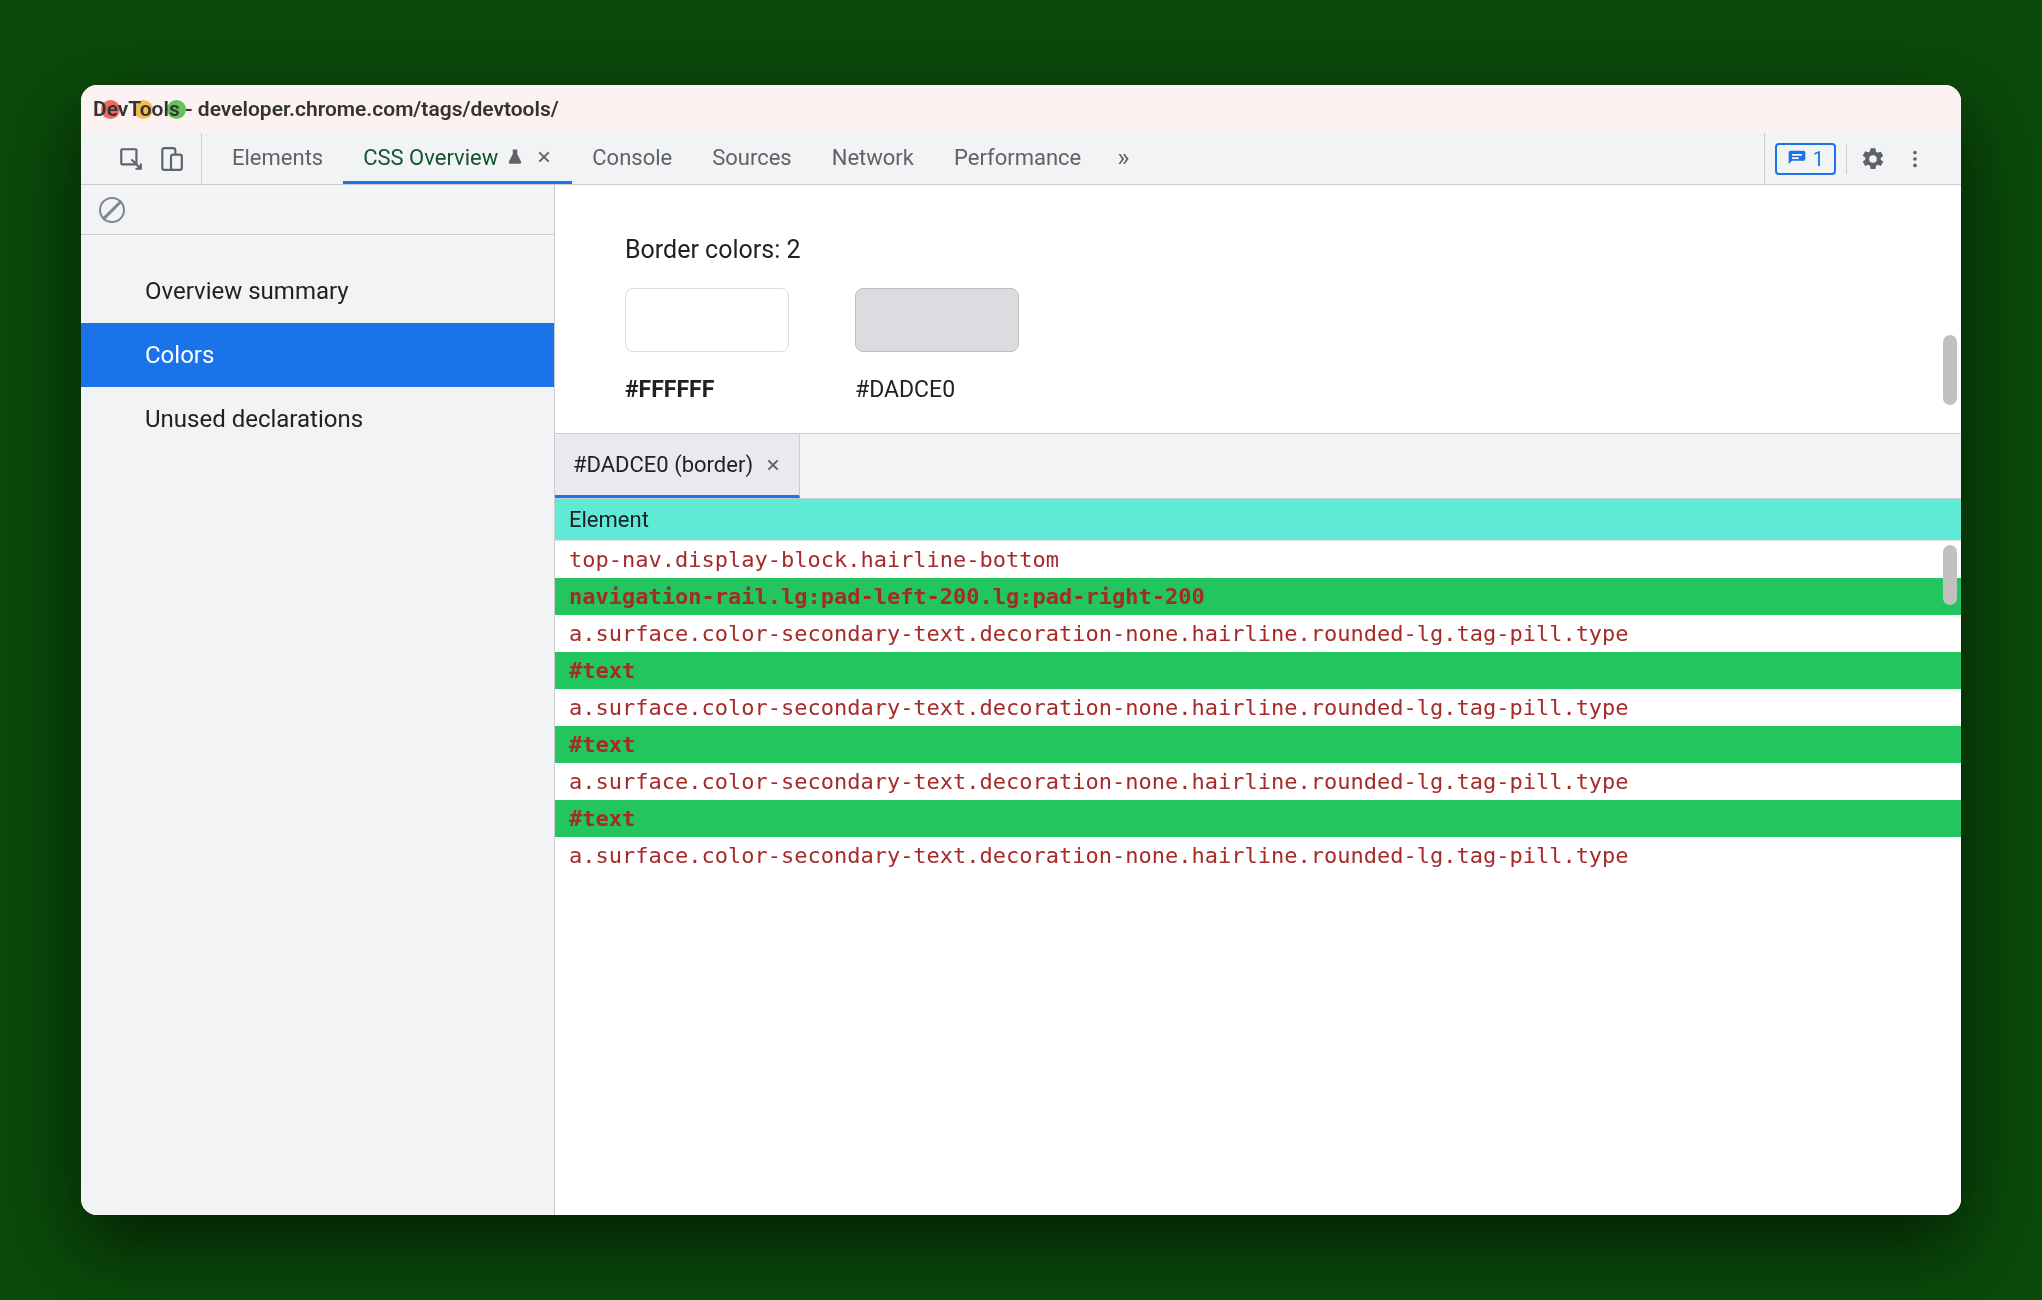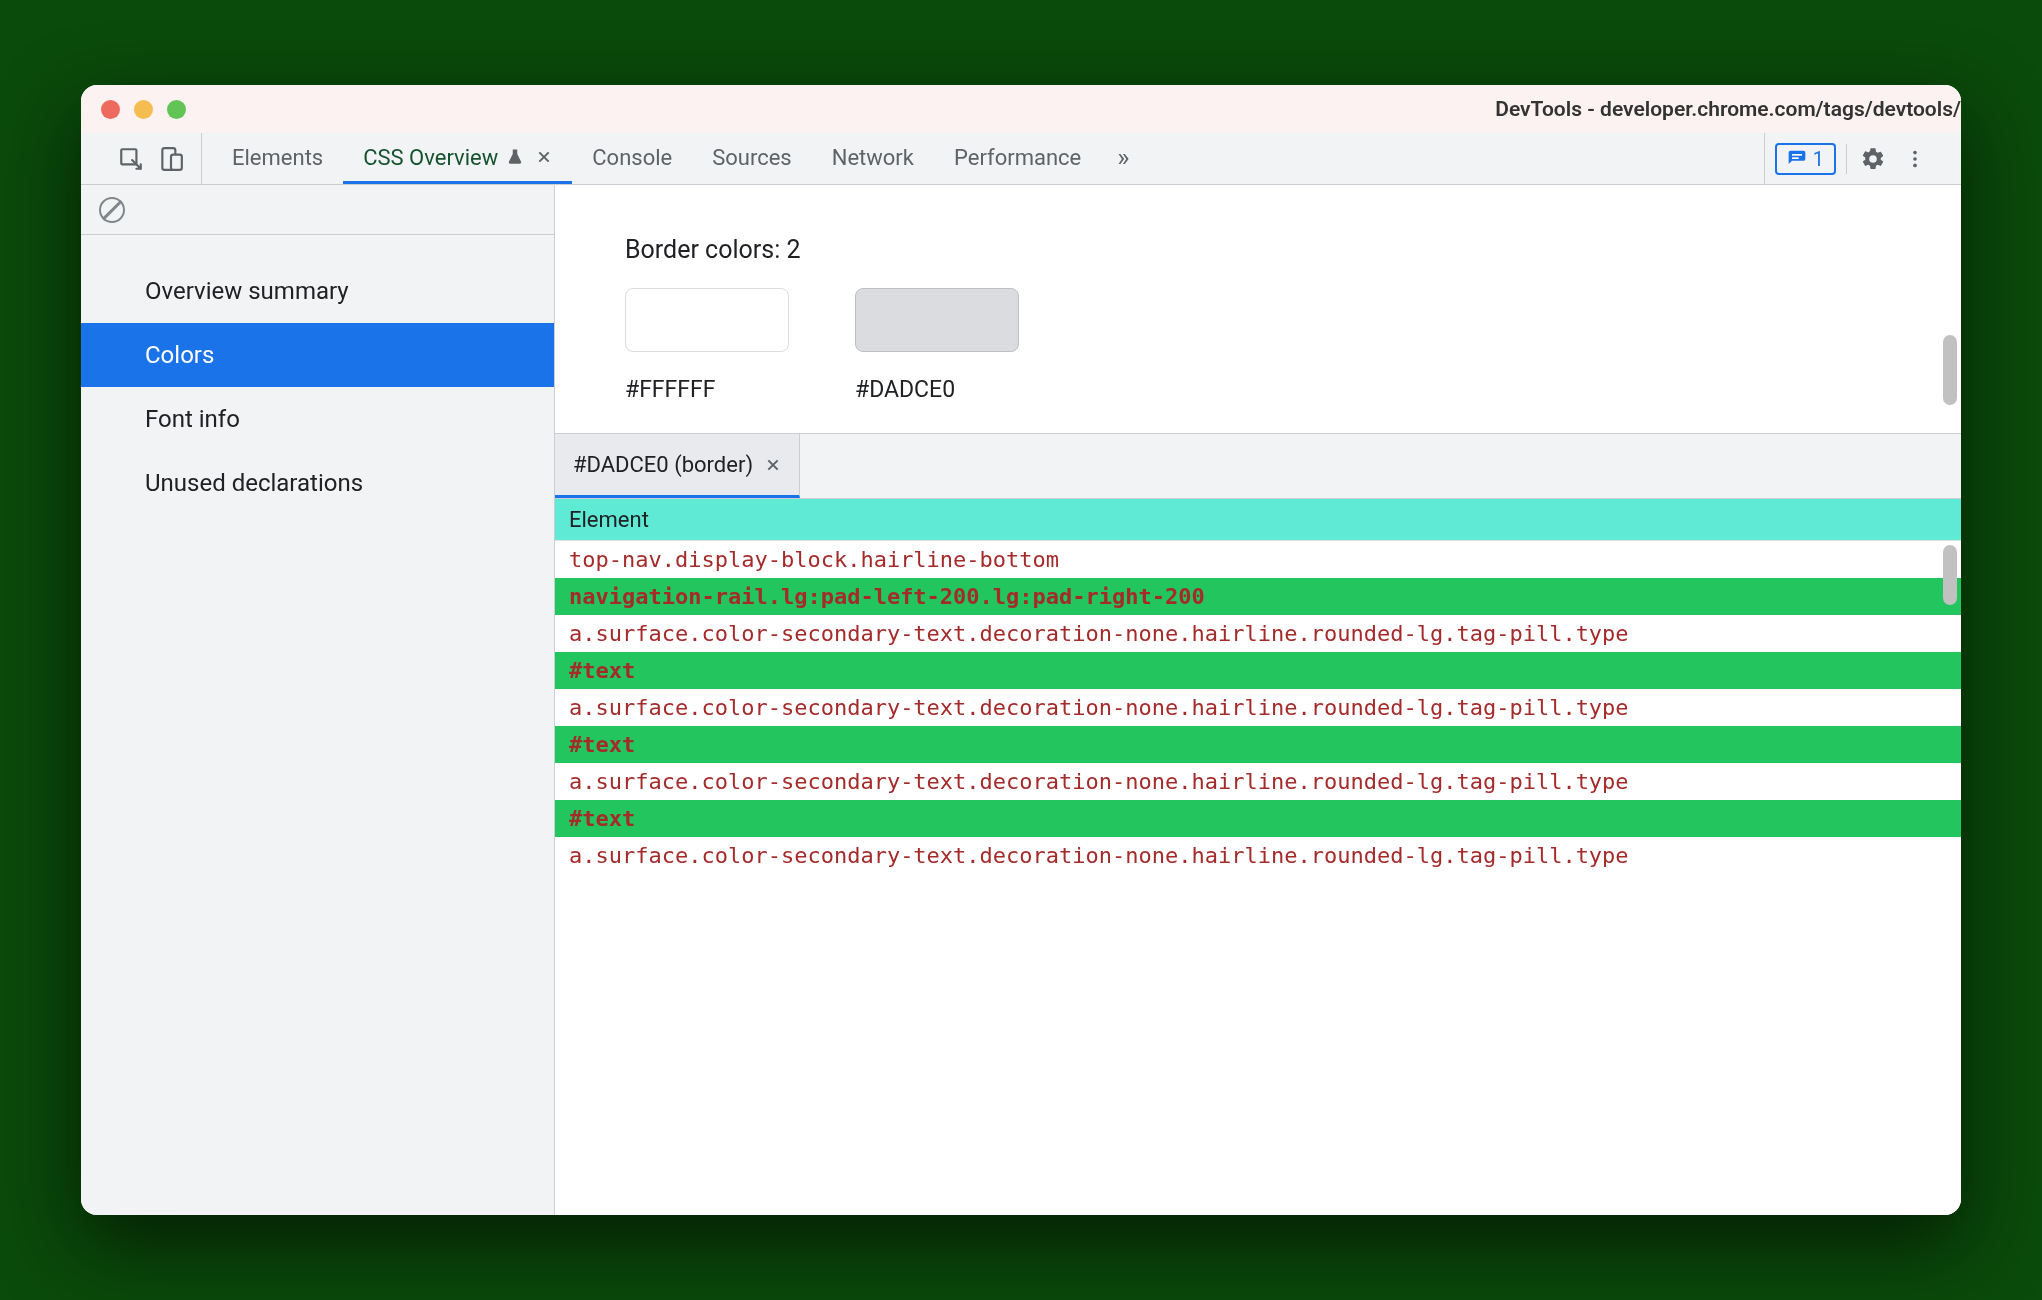--- a/index.html
+++ b/index.html
@@ -30,21 +30,21 @@
     align-items: center;
     padding: 0 20px;
     position: relative;
   }
   .traffic-lights { display: flex; gap: 14px; }
   .tl { width: 19px; height: 19px; border-radius: 50%; }
   .tl.red { background: #ee6a5f; }
   .tl.yellow { background: #f5bd4f; }
   .tl.green { background: #61c454; }
   .titlebar-title {
-    position: absolute; left: 0; right: 0; text-align: right;
+    position: absolute; left: 12px; right: 0; text-align: left;
     font-size: 21px; font-weight: 600; color: #333;
     pointer-events: none;
   }
   .toolbar {
     height: 52px;
     background: #f1f3f4;
     border-bottom: 1px solid #cacdd1;
     display: flex;
     align-items: stretch;
     padding: 0 20px;
@@ -237,38 +237,35 @@
         <div class="no-icon"></div>
       </div>
       <div class="sidebar-list">
         <div class="sidebar-item">
           <span>Overview summary</span>
         </div>
         <div class="sidebar-item selected">
           <span>Colors</span>
         </div>
         <div class="sidebar-item">
-          <span>Font info</span>
-        </div>
-        <div class="sidebar-item">
           <span>Unused declarations</span>
         </div>
       </div>
     </div>
 
     <div class="content">
       <div class="content-scroll">
 
 
         <div class="section-title">Border colors: 2</div>
 
         <div class="border-row">
           <div class="swatch-item">
             <div class="swatch full" style="background:#FFFFFF;border:1px solid #dadce0;"></div>
-            <div class="swatch-label" style="margin-top:12px;">#FFFFFF</div>
+            <div class="swatch-label" style="margin-top:12px;font-weight:bold;">#FFFFFF</div>
           </div>
           <div class="swatch-item">
             <div class="swatch full" style="background:#DADCE0;border:1px solid #c0c0c0;"></div>
             <div class="swatch-label" style="margin-top:12px;">#DADCE0</div>
           </div>
         </div>
 
         <div class="scrollbar-stub"></div>
       </div>
 

